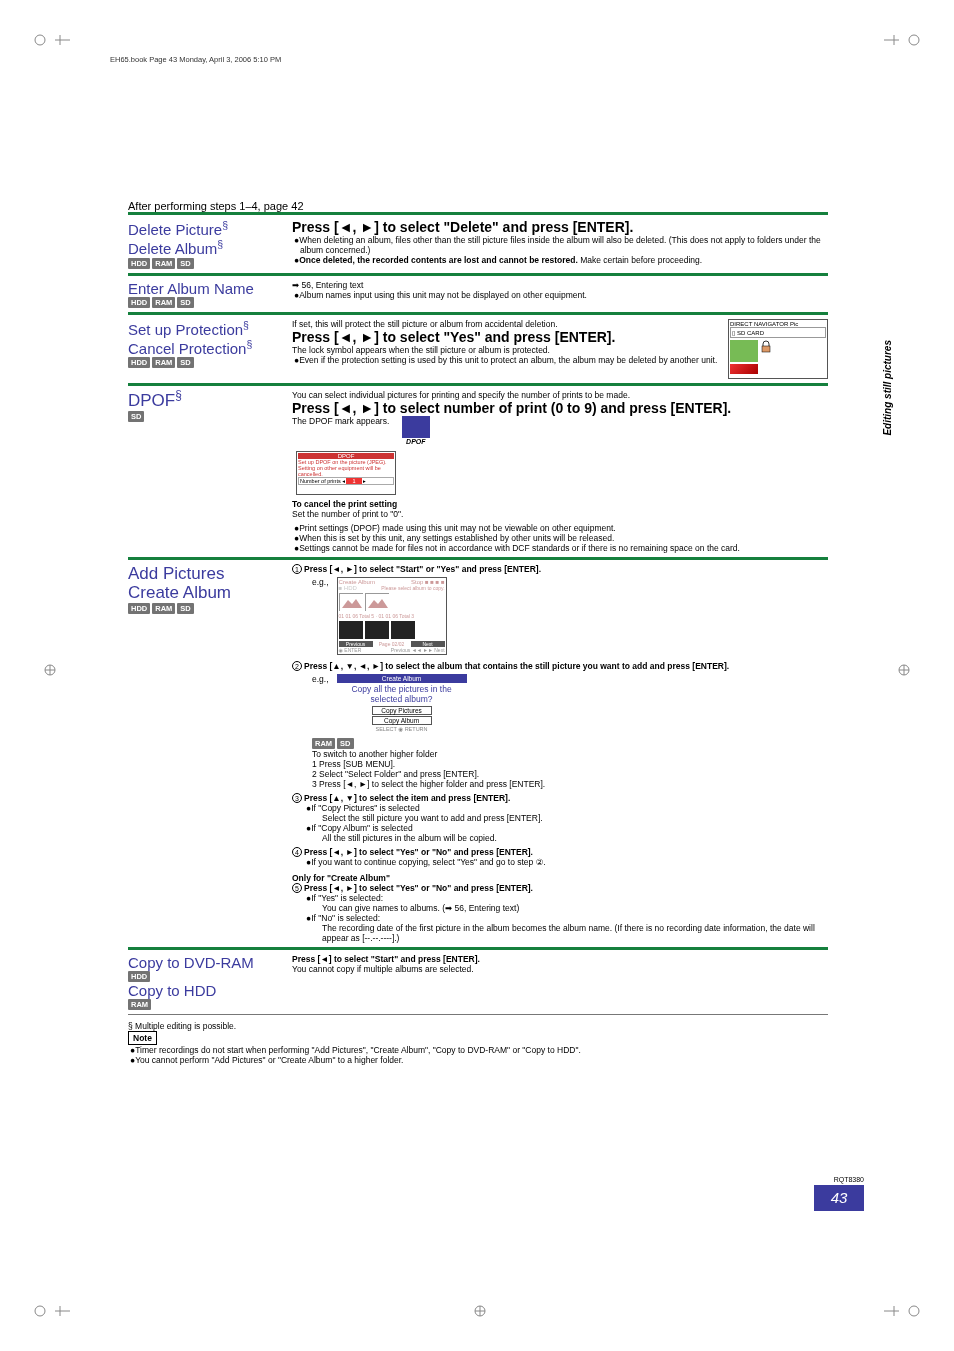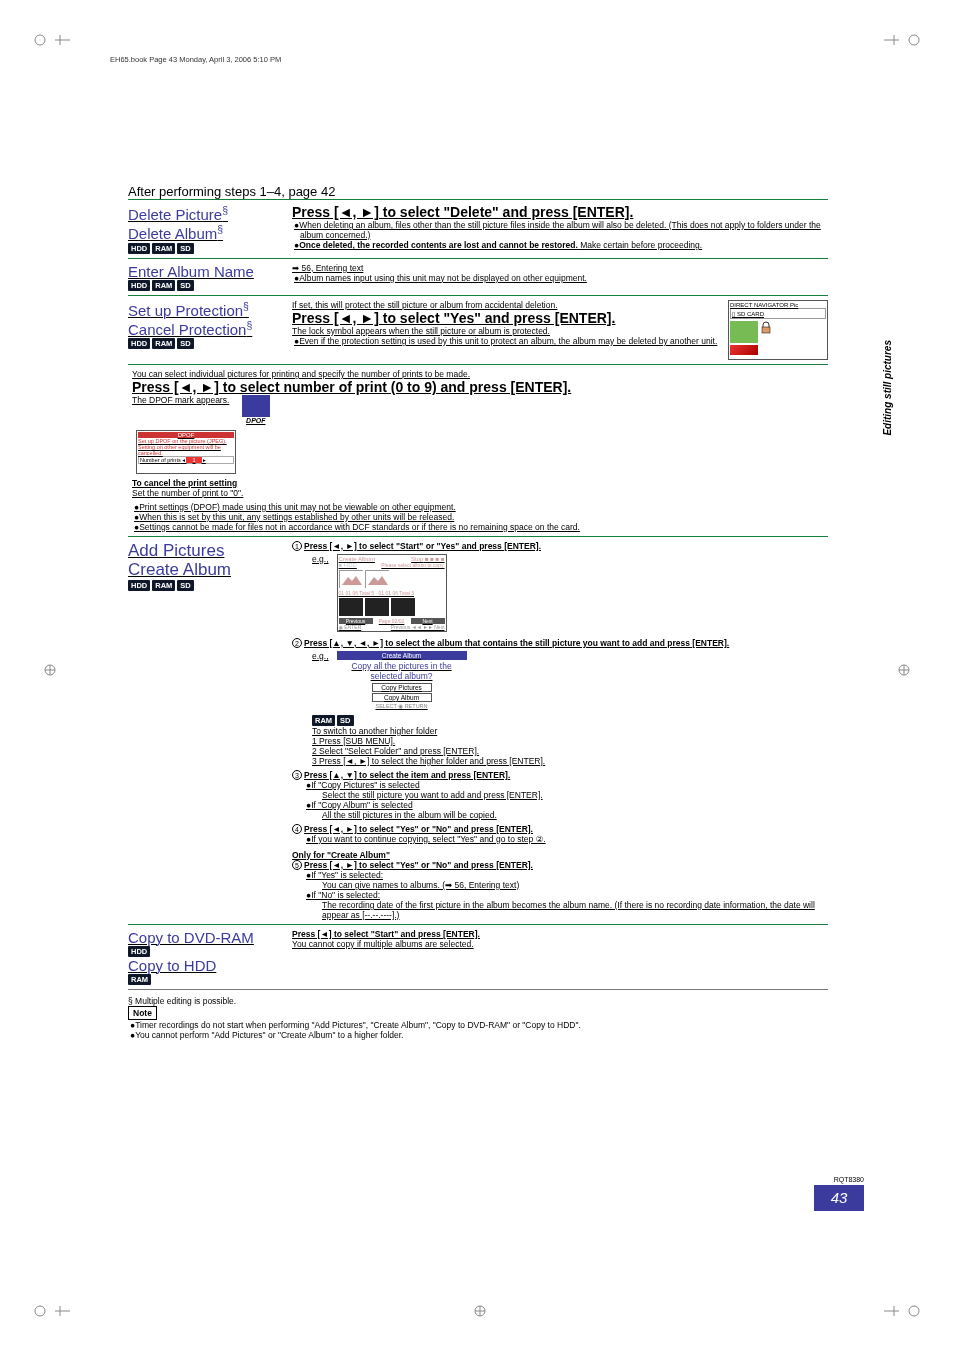--- a/index.html
+++ b/index.html
@@ -7,27 +7,27 @@
   .page { width:954px; height:1351px; margin:auto; position:relative; }
   .cropmark { position:absolute; width:40px; height:40px; }
   .cropmark svg { display:block; }
   .cm-tl { top:20px; left:30px; } .cm-tr { top:20px; right:30px; }
   .cm-bl { bottom:20px; left:30px; } .cm-br { bottom:20px; right:30px; }
   .cm-l { top:650px; left:30px; } .cm-r { top:650px; right:30px; }
   .cm-b { bottom:20px; left:460px;}
   .content { position:absolute; left:128px; top:180px; width:700px; }
   .header-meta { position:absolute; top:55px; left:110px; font-size:7.5px; color:#333;}
   .section-bar { background:#3b3b9e; color:#fff; font-weight:bold; padding:3px 8px; font-size:13px; width:280px;}
-  .intro { font-size:13px; margin-top:4px;}
-  .row { display:flex; border-top:1px solid #15803d;text-decoration:underline; }
+  .intro { font-size:11px; margin-top:20px;}
+  .row { display:flex; border-top:3px solid #15803d; }
   .left { width:160px; padding:4px 4px 4px 0;}
   .right { width:540px; padding:4px 0 4px 4px; font-size:8.5px;}
   .lh { color:#3b3b9e; font-size:15px; line-height:1.15;}
   .lh-lg { color:#3b3b9e; font-size:17px; line-height:1.15;}
-  .badge { display:inline-block; background:#0f172a; color:#fff; font-size:7.5px; padding:1px 3px; margin-right:2px; font-weight:bold; border-radius:1px;}
+  .badge { display:inline-block; background:#737373; color:#fff; font-size:7.5px; padding:1px 3px; margin-right:2px; font-weight:bold; border-radius:1px;}
   .big { font-size:14px; font-weight:bold;}
   ul { margin: 0; padding: 0 0 0 8px;}
   li { list-style:none; text-indent:-6px;}
   .circ { display:inline-block; width:10px; height:10px; border:1px solid #000; border-radius:50%; font-size:7px; line-height:9px; text-align:center; margin-right:2px;}
   .minifig { display:inline-block; border:1px solid #555; padding:1px; font-size:6.5px; background:#fff; width:100px; vertical-align:top; margin-left:4px;}
   .minifig2 { display:inline-block; border:1px solid #555; padding:1px; font-size:6px; background:#fff; width:110px; vertical-align:top;}
   .minifig3 { display:inline-block; width:130px; vertical-align:top;}
   .mf-title{ background:#3b3b9e; color:#fff; text-align:center; font-size:6.5px; padding:1px;}
   .mf-text{ text-align:center; padding:1px 2px;}
   .mf-btn { border:1px solid #555; margin:1px auto; width:60px; font-size:6.5px; text-align:center; background:#fff;}
@@ -156,20 +156,24 @@
                   <path d="M4 6 v-2 a3 3 0 0 1 6 0 v2" fill="none" stroke="#000" stroke-width="0.8"></path>
                 </svg>
             </div>
             <div style="width:28px;height:10px;background:linear-gradient(135deg,#e33,#a00);margin-top:2px;"></div>
           </div>
         </div>
       </div>
     </div>
 
     <div class="row">
+      <div class="left">
+        <span class="lh-lg"><span>DPOF</span><sup class="ast">§</sup></span><br>
+        <span class="badge">SD</span>
+      </div>
       <div class="right">
         <div>You can select individual pictures for printing and specify the number of prints to be made.</div>
         <div style="display:flex; gap:6px;flex-direction:column;">
           <div style="flex:1;">
             <div class="big">Press [◄, ►] to select number of print (0 to 9) and press [ENTER].</div>
             <div style="display:flex; gap:4px; align-items:flex-start;">
               <span>The DPOF mark appears.</span>
               <span class="dpof-box">
                   <div class="dpof-sq"></div>
                   <div class="dpof-label">DPOF</div>

